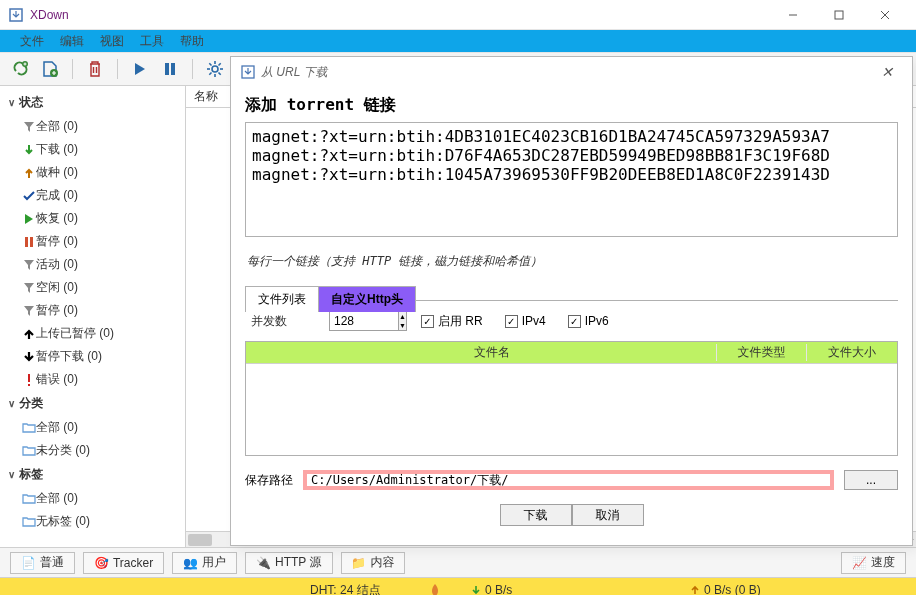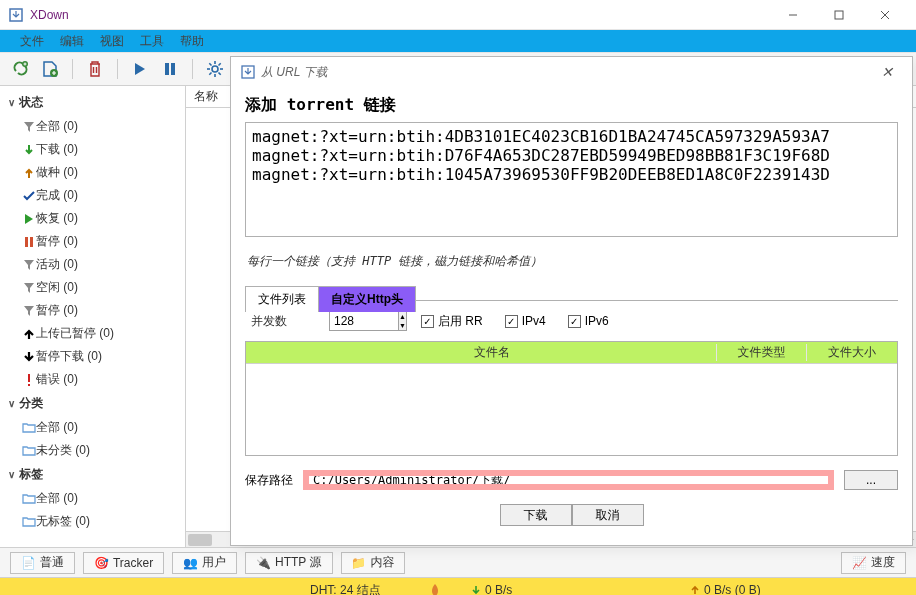--- a/index.html
+++ b/index.html
@@ -64,21 +64,21 @@
 .dialog .spinner input { width: 70px; border: 1px solid #a0a0a0; height:20px; padding:0 4px; font-size:12px; }
 .dialog .spinner .btns { width:16px; display:flex; flex-direction:column; border:1px solid #a0a0a0; border-left:none; }
 .dialog .spinner .btns div { flex:1; font-size:7px; display:flex; align-items:center; justify-content:center; background:#f0f0f0; }
 .dialog .chk { display:flex; align-items:center; gap:4px; font-family:"SimSun",monospace; }
 .dialog .chk .box { width:13px; height:13px; border:1px solid #666; display:flex; align-items:center; justify-content:center; font-size:10px; color:#000; }
 .dialog .file-table { border: 1px solid #b0b0b0; height: 115px; }
 .dialog .file-table .ft-hdr { height: 22px; background: #bef264; border-bottom: 1px solid #d0d0d0; display:flex; align-items:center; }
 .dialog .file-table .ft-hdr .col { text-align:center; color:#333; border-right:1px solid #e5e5e5; }
 .dialog .path-row { display:flex; align-items:center; margin-top: 14px; gap: 10px; }
 .dialog .path-row .lbl { font-family:"SimSun",monospace; }
-.dialog .path-row input { flex:1; border:6px solid #fca5a5; height:20px; padding:0 4px; font-family:"SimSun",monospace; font-size:12px; }
+.dialog .path-row input { flex:1; border:4px solid #fca5a5; height:20px; padding:0 4px; font-family:"SimSun",monospace; font-size:12px; }
 .dialog .path-row .browse { width:54px; height:20px; border:1px solid #a0a0a0; background:#f0f0f0; text-align:center; line-height:18px; }
 .dialog .btn-row { display:flex; justify-content:center; margin-top:14px; }
 .dialog .btn { width:72px; height:22px; border:1px solid #a0a0a0; background:#f0f0f0; text-align:center; line-height:20px; }
 
 svg { display:block; }
 </style>
 </head>
 <body>
 
 <div class="titlebar">

